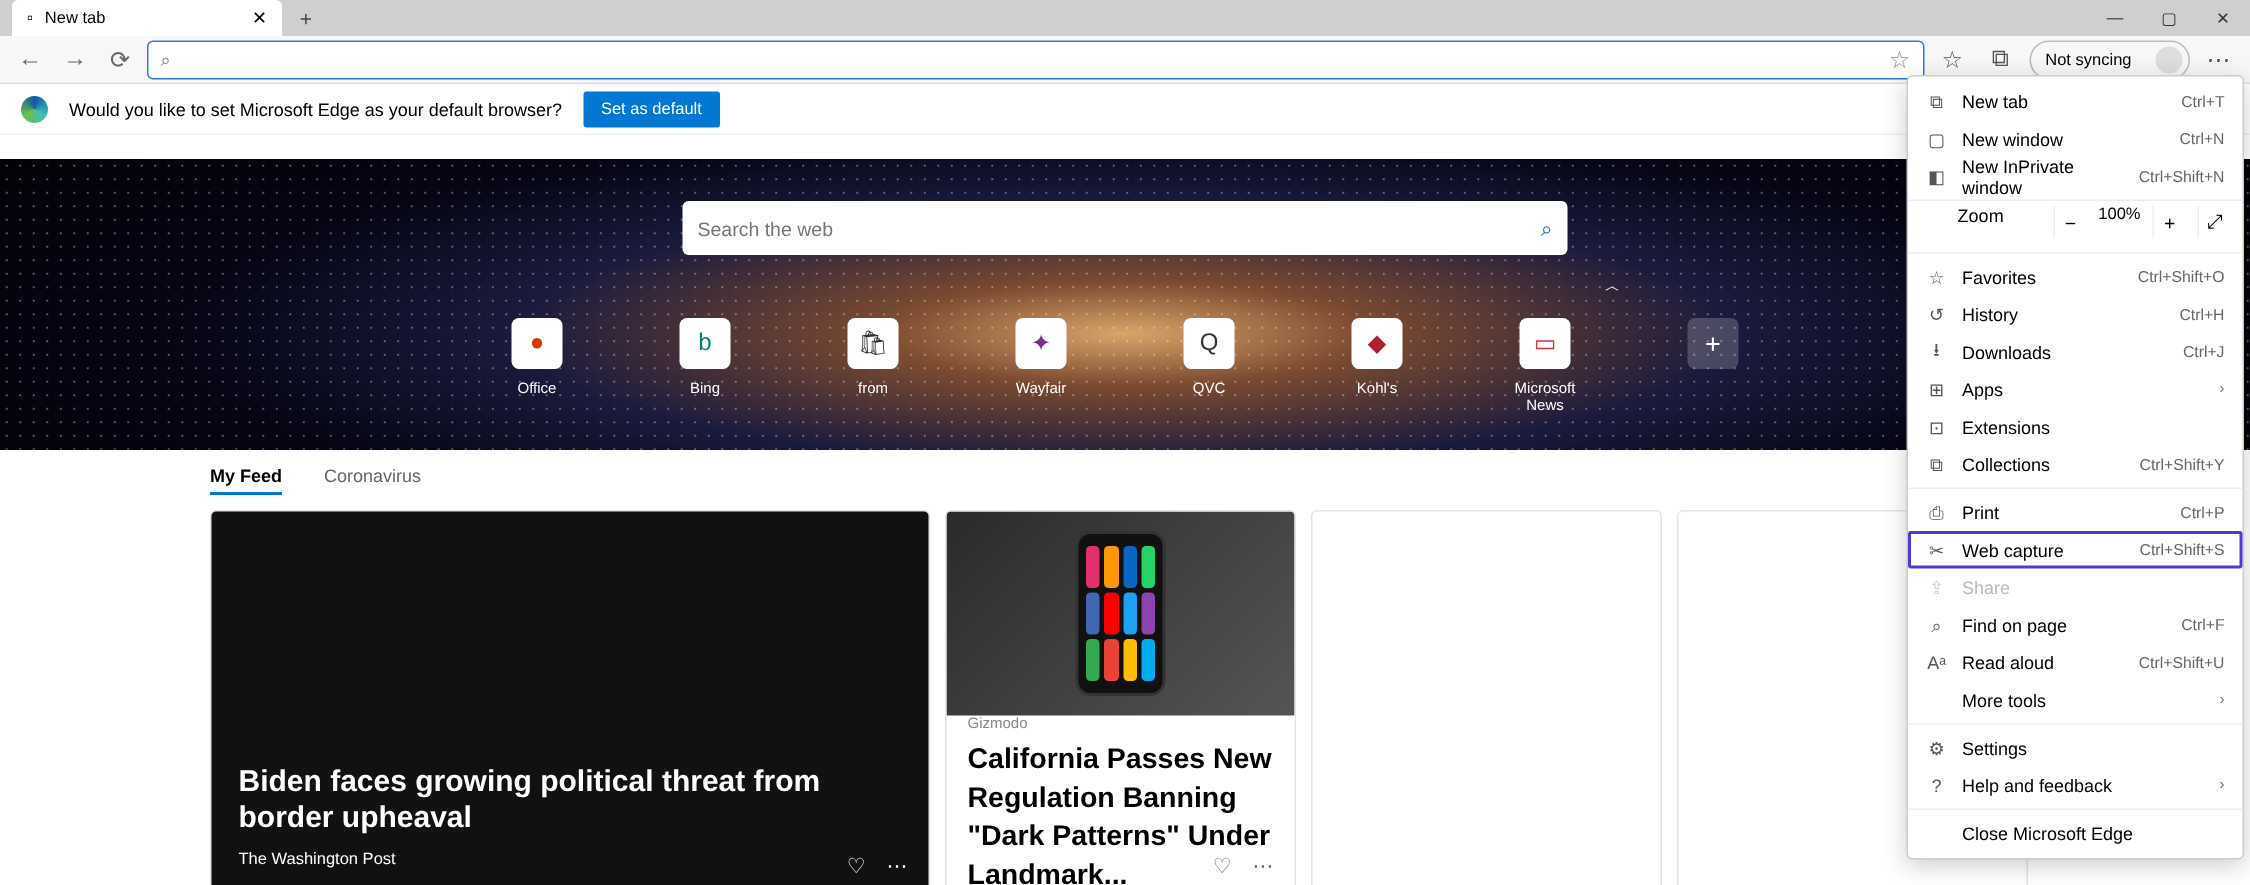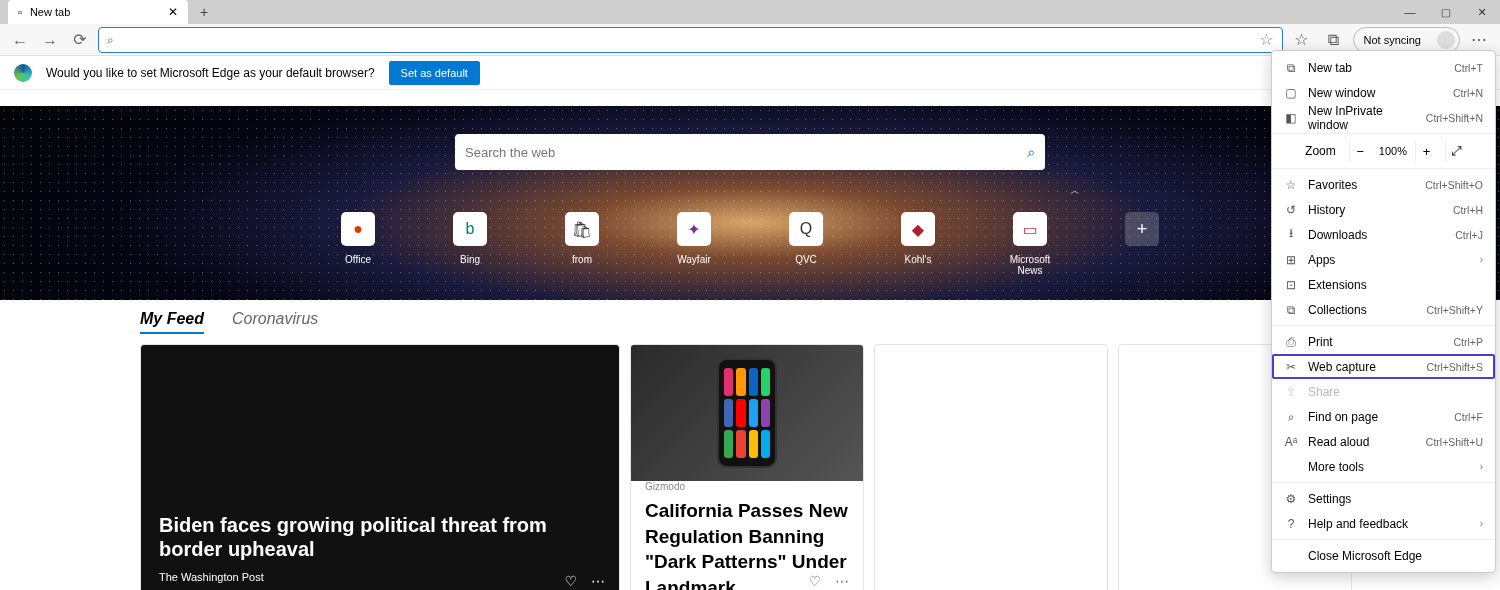--- a/index.html
+++ b/index.html
@@ -34,21 +34,21 @@
 .searchbar { position: absolute; top: 28px; left: 50%; transform: translateX(-50%); width: 590px; height: 36px; background: #fff; border-radius: 4px; display: flex; align-items: center; padding: 0 10px; }
 .searchbar input { flex: 1; border: none; outline: none; font-size: 13px; }
 .search-icon { color: #0078d4; font-size: 14px; }
 .quicklinks { position: absolute; top: 106px; left: 50%; transform: translateX(-50%); display: flex; gap: 56px; align-items: flex-start; }
 .ql { width: 56px; text-align: center; color: #fff; font-size: 10px; cursor: pointer; }
 .ql .tile { width: 34px; height: 34px; background: #fff; border-radius: 5px; margin: 0 auto 8px; display: flex; align-items: center; justify-content: center; font-size: 16px; }
 .ql.add .tile { background: rgba(255,255,255,0.2); color: #fff; font-size: 18px; }
 .chev { position: absolute; top: 78px; right: 420px; color: #fff; font-size: 10px; cursor: pointer; }
 
 
-.feed-tabs { display: flex; gap: 28px; padding: 10px 140px 4px; font-size: 16px; font-style: italic; }
+.feed-tabs { display: flex; gap: 28px; padding: 10px 140px 4px; font-size: 12px; }
 .feed-tab { color: #666; cursor: pointer; padding-bottom: 4px; }
 .feed-tab.active { color: #000; font-weight: 600; border-bottom: 2px solid #0078d4; }
 .feed-grid { display: flex; gap: 10px; padding: 6px 140px; }
 .card { border: 1px solid #e4e4e4; border-radius: 4px; overflow: hidden; background: #fff; }
 .card.big { width: 480px; height: 258px; background: #111; color: #fff; position: relative; display: flex; flex-direction: column; justify-content: flex-end; padding: 18px; }
 .card.big h2 { font-size: 20px; font-weight: 600; line-height: 1.2; margin-bottom: 10px; }
 .card.big .src { font-size: 11px; }
 .card.sm { width: 234px; height: 258px; }
 .card.sm .img { height: 136px; background: linear-gradient(135deg,#2a2a2a,#555); display:flex; align-items:center; justify-content:center;}
 .phone { width:60px; height:110px; border-radius:10px; background:#111; border:2px solid #333; display:grid; grid-template-columns:repeat(4,1fr); gap:3px; padding:8px 5px;}
@@ -65,21 +65,21 @@
 .menu { position: absolute; top: 50px; right: 4px; width: 225px; background: #fff; border: 1px solid #ccc; box-shadow: 0 4px 16px rgba(0,0,0,.2); font-size: 12px; padding: 4px 0; border-radius: 4px; }
 .mi { display: flex; align-items: center; height: 25px; padding: 0 12px; gap: 10px; cursor: pointer; }
 .mi.highlight { outline: 2px solid #4b3bd9; outline-offset: -2px; border-radius: 2px; }
 .mi .lbl { flex: 1; }
 .mi .sc { color: #666; font-size: 10.5px; }
 .mi .ic { width: 14px; text-align: center; color: #555; font-size: 12px; }
 .mi .chv { color: #777; font-size: 10px; }
 .mi.disabled { color: #bbb; }
 .mi.disabled .ic { color: #ccc; }
 .sep { height: 1px; background: #eee; margin: 3px 0; }
-.zoomrow { display: flex; align-items: center; height: 28px; padding: 0 28px; gap: 8px; }
+.zoomrow { display: flex; height: 28px; padding: 0 8px; gap: 8px; }
 .zoomrow .zl { flex: 1; font-size: 12px; text-align: center; }
 .zoomrow .zb { width: 22px; height: 22px; display:flex;align-items:center;justify-content:center; border-left: 1px solid #eee; cursor: pointer; font-size: 13px; }
 .zoomrow .zv { font-size: 11px; }
 </style>
 </head>
 <body>
 
 <div class="titlebar">
   <div class="tab">
     <span>▫</span>

